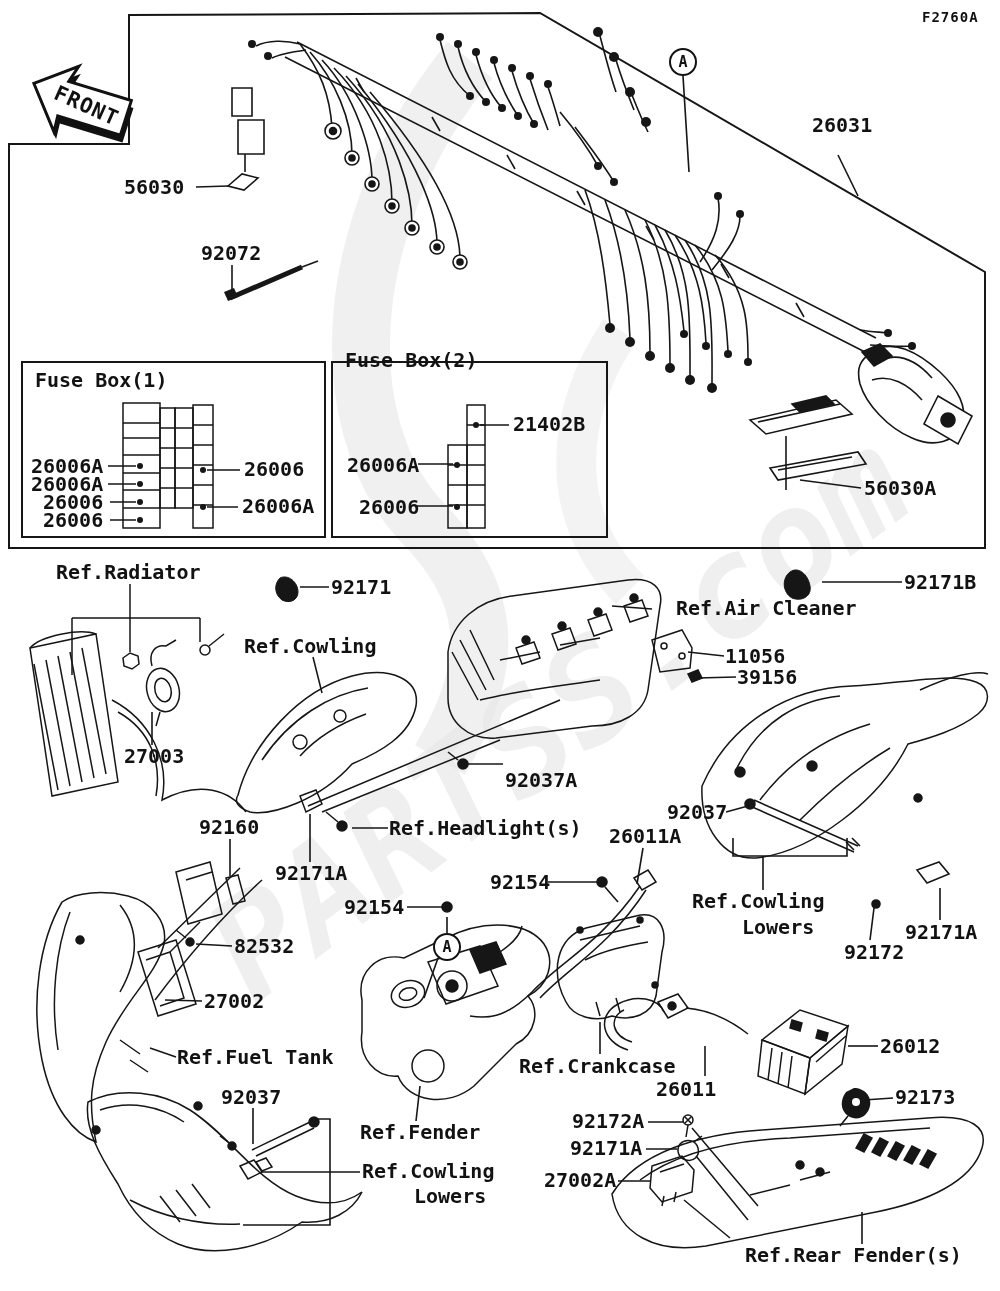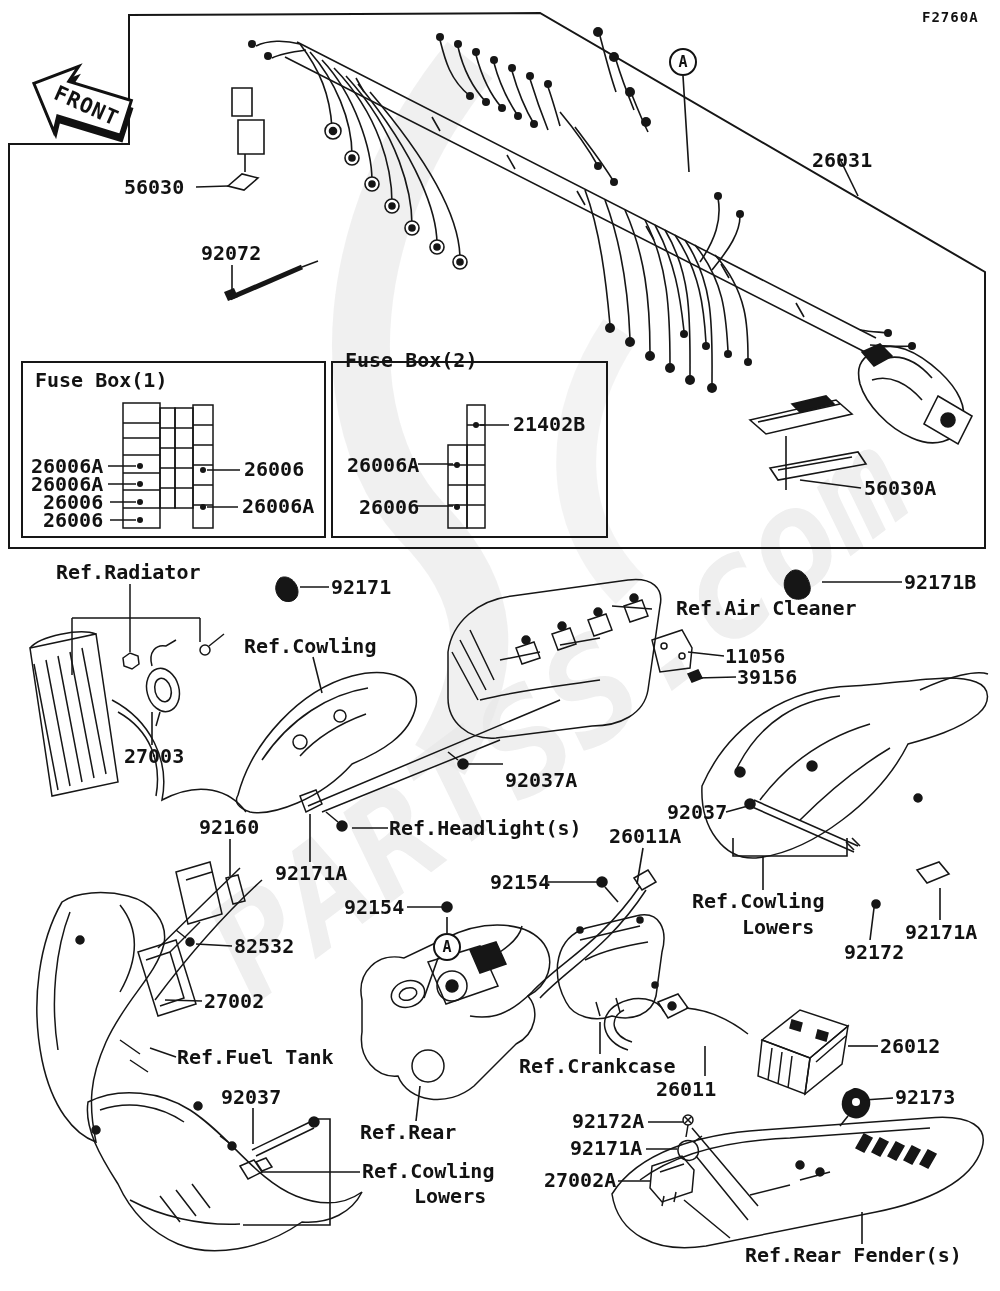--- a/index.html
+++ b/index.html
@@ -351,21 +351,21 @@
         <circle cx="232" cy="1146" r="4" fill="#161616"></circle>
         <path d="M228,1142 l-8,-6"></path>
     <path d="M253,1108 L253,1144 M314,1119 L330,1119 L330,1225 L243,1225 M360,1172 L262,1172" stroke-width="1.6"></path>
   </g>
 </svg>
 
 <div class="lbl sm" style="left:922px;top:10px">F2760A</div>
 
 <div class="lbl" style="left:124px;top:177px">56030</div>
 <div class="lbl" style="left:201px;top:243px">92072</div>
-<div class="lbl" style="left:812px;top:150px">26031</div>
+<div class="lbl" style="left:812px;top:115px">26031</div>
 <div class="lbl" style="left:864px;top:478px">56030A</div>
 
 <div class="lbl" style="left:35px;top:370px">Fuse Box(1)</div>
 <div class="lbl" style="left:31px;top:456px">26006A</div>
 <div class="lbl" style="left:31px;top:474px">26006A</div>
 <div class="lbl" style="left:43px;top:492px">26006</div>
 <div class="lbl" style="left:43px;top:510px">26006</div>
 <div class="lbl" style="left:244px;top:459px">26006</div>
 <div class="lbl" style="left:242px;top:496px">26006A</div>
 
@@ -398,21 +398,21 @@
 <div class="lbl" style="left:204px;top:991px">27002</div>
 <div class="lbl" style="left:177px;top:1047px">Ref.Fuel Tank</div>
 <div class="lbl" style="left:519px;top:1056px">Ref.Crankcase</div>
 <div class="lbl" style="left:656px;top:1079px">26011</div>
 <div class="lbl" style="left:880px;top:1036px">26012</div>
 <div class="lbl" style="left:895px;top:1087px">92173</div>
 <div class="lbl" style="left:572px;top:1111px">92172A</div>
 <div class="lbl" style="left:570px;top:1138px">92171A</div>
 <div class="lbl" style="left:544px;top:1170px">27002A</div>
 <div class="lbl" style="left:221px;top:1087px">92037</div>
-<div class="lbl" style="left:360px;top:1122px">Ref.Rear</div>
+<div class="lbl" style="left:360px;top:1122px">Ref.Fender</div>
 <div class="lbl" style="left:362px;top:1161px">Ref.Cowling</div>
 <div class="lbl" style="left:414px;top:1186px">Lowers</div>
 <div class="lbl" style="left:745px;top:1245px">Ref.Rear Fender(s)</div>
 
 <div class="marker" style="left:669px;top:48px">A</div>
 <div class="marker" style="left:433px;top:933px">A</div>
 
 </div>
 
 </body></html>

